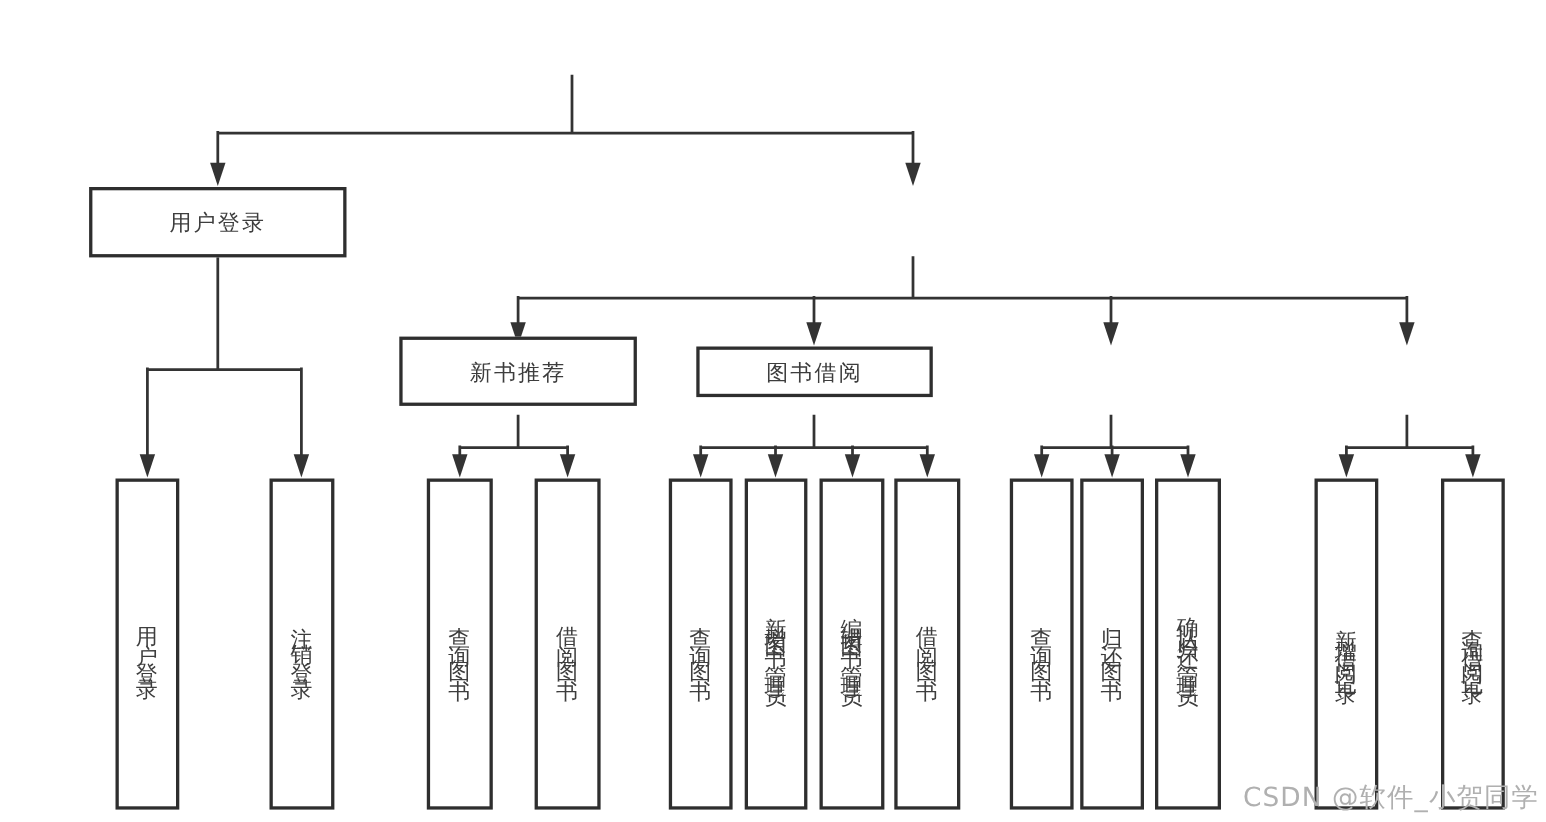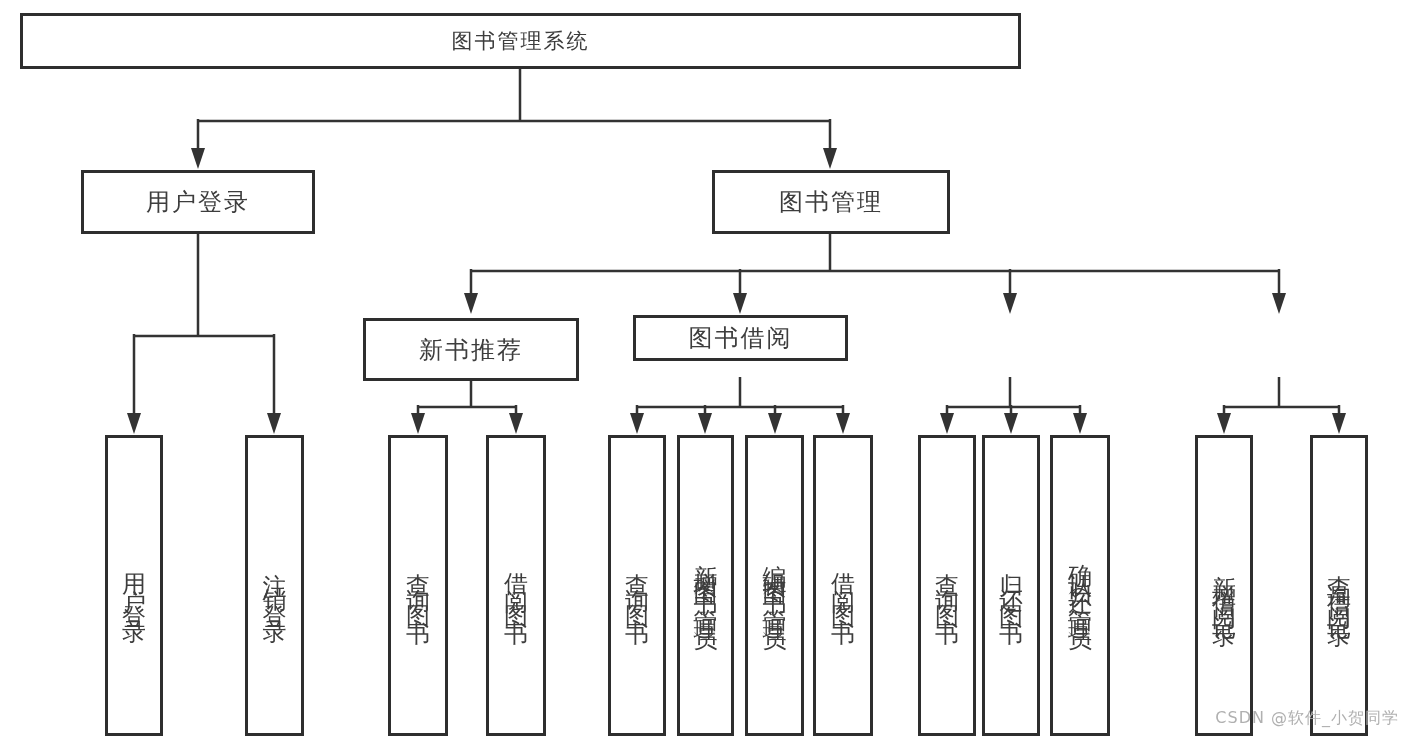--- a/index.html
+++ b/index.html
@@ -22,38 +22,38 @@
   }
   .connectors path{stroke:var(--line);stroke-width:2.5;fill:none;}
   .connectors polygon{fill:var(--line);stroke:none;}
   .box{
     position:absolute;
     box-sizing:border-box;
     border:3px solid var(--border);
     background:#fff;
     display:flex;align-items:center;justify-content:center;
     color:var(--text);
-    font-size:24px;
+    font-size:20px;
     line-height:1;
   }
   .hnode span{letter-spacing:2px;white-space:nowrap;}
   .root-node{font-size:21px;}
   .leaf span{
     writing-mode:vertical-rl;
     text-orientation:mixed;
     white-space:nowrap;
     line-height:1;
   }
   .len4 span{letter-spacing:16px;}
   .len6 span{letter-spacing:10px;}
   .len9 span{letter-spacing:9px;}
   .watermark{
     position:absolute;
-    right:6px;bottom:18px;
-    font-size:16px;
+    right:6px;bottom:6px;
+    font-size:24px;
     color:#b0b0b0;
     letter-spacing:1px;
     white-space:nowrap;
     z-index:5;
   }
 </style>
 </head>
 <body>
 
 <div class="stage">
@@ -87,32 +87,26 @@
     <path d="M1010,377 V407 M947,407 H1080 M947,405 V417 M1011,405 V417 M1080,405 V417"></path>
     <polygon points="940,413 954,413 947,434"></polygon>
     <polygon points="1004,413 1018,413 1011,434"></polygon>
     <polygon points="1073,413 1087,413 1080,434"></polygon>
 
     <path d="M1279,377 V407 M1224,407 H1339 M1224,405 V417 M1339,405 V417"></path>
     <polygon points="1217,413 1231,413 1224,434"></polygon>
     <polygon points="1332,413 1346,413 1339,434"></polygon>
   </svg>
 
-  <div class="box hnode root-node" style="left:20px;top:13px;width:1001px;height:56px">
-    <span>图书管理系统</span>
-  </div>
 
   <div class="box hnode" style="left:81px;top:170px;width:234px;height:64px">
     <span>用户登录</span>
   </div>
-  <div class="box hnode" style="left:712px;top:170px;width:238px;height:64px">
-    <span>图书管理</span>
-  </div>
 
-  <div class="box hnode" style="left:363px;top:318px;width:216px;height:63px">
+  <div class="box hnode" style="left:363px;top:306px;width:216px;height:63px">
     <span>新书推荐</span>
   </div>
   <div class="box hnode" style="left:633px;top:315px;width:215px;height:46px">
     <span>图书借阅</span>
   </div>
 
   <div class="box leaf len4" style="left:105px;top:435px;width:58px;height:301px">
     <span>用户登录</span>
   </div>
   <div class="box leaf len4" style="left:245px;top:435px;width:59px;height:301px">

